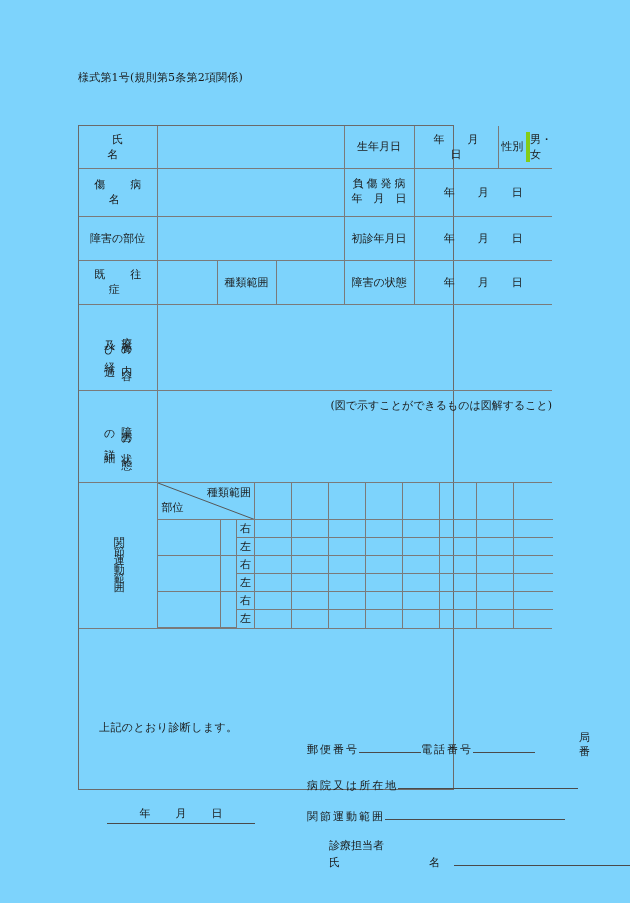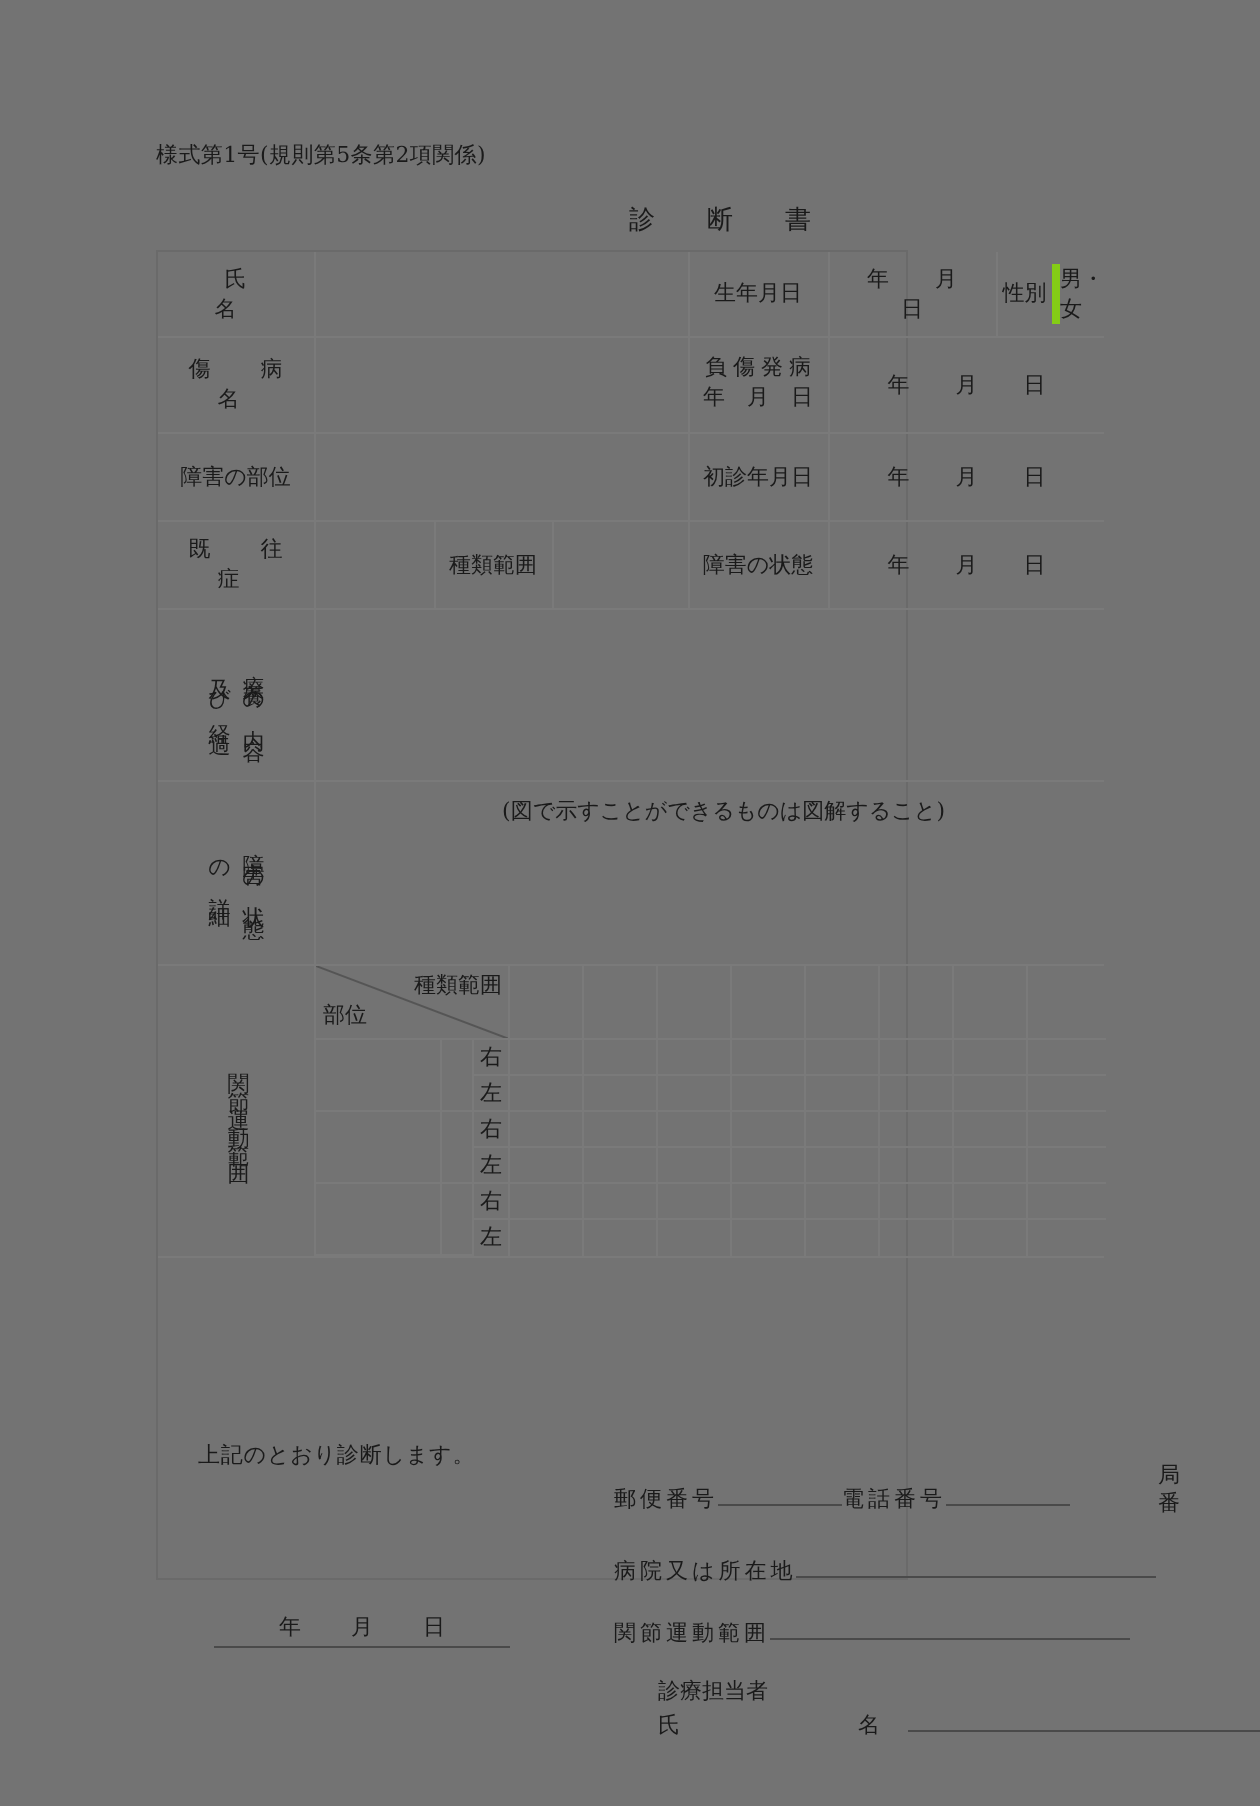--- a/index.html
+++ b/index.html
@@ -11,21 +11,21 @@
     width: 630px;
     height: 903px;
     position: relative;
     font-family: "DejaVu Serif", "Liberation Serif", serif;
     color: #1a1a1a;
     overflow: hidden;
   }
   .page {
     position: absolute;
     inset: 0;
-    background: #737373;
+    background: #7dd3fc;
     text-decoration: underline;
   }
 
   
   .form-code {
     position: absolute;
     left: 78px;
     top: 70px;
     font-size: 11px;
     letter-spacing: 0.2px;
@@ -204,21 +204,20 @@
   .lbl-sp { letter-spacing: 2px; }
   .name-sp { letter-spacing: 14px; text-indent: 14px; }
 </style>
 </head>
 <body>
 
 <div class="page">
 
   <div class="form-code">様式第1号(規則第5条第2項関係)</div>
 
-  <div class="doc-title">診断書</div>
 
   <div class="form-box">
     <table class="grid">
       <colgroup>
         <col style="width:78px">
         <col style="width:60px">
         <col style="width:59px">
         <col style="width:68px">
         <col style="width:70px">
         <col style="width:43px">
@@ -296,21 +295,21 @@
         <td colspan="7" class="no-right"></td>
       </tr>
 
       <tr style="height:92px">
         <td class="no-left">
           <div class="vbox">
             <span class="vcol">障害の状態</span>
             <span class="vcol">の詳細</span>
           </div>
         </td>
-        <td colspan="7" class="no-right" style="vertical-align:top;text-align:center;padding:7px 0 0 14px">
+        <td colspan="7" class="no-right" style="vertical-align:top;text-align:right;padding:7px 0 0 14px">
           <span>(図で示すことができるものは図解すること)</span>
         </td>
       </tr>
 
       <tr style="height:145px">
         <td class="no-left">
           <span class="vsingle">関節運動範囲</span>
         </td>
         <td colspan="7" class="no-right" style="padding:0">
           <table class="grid" style="width:100%;height:145px">

